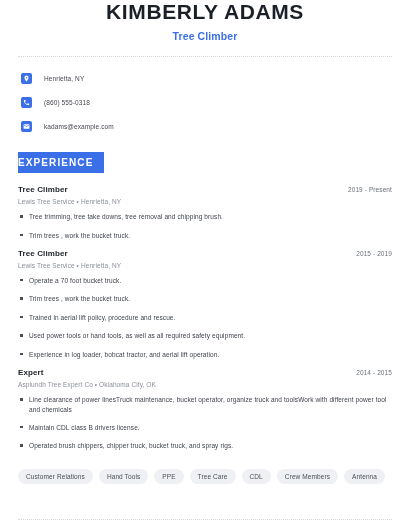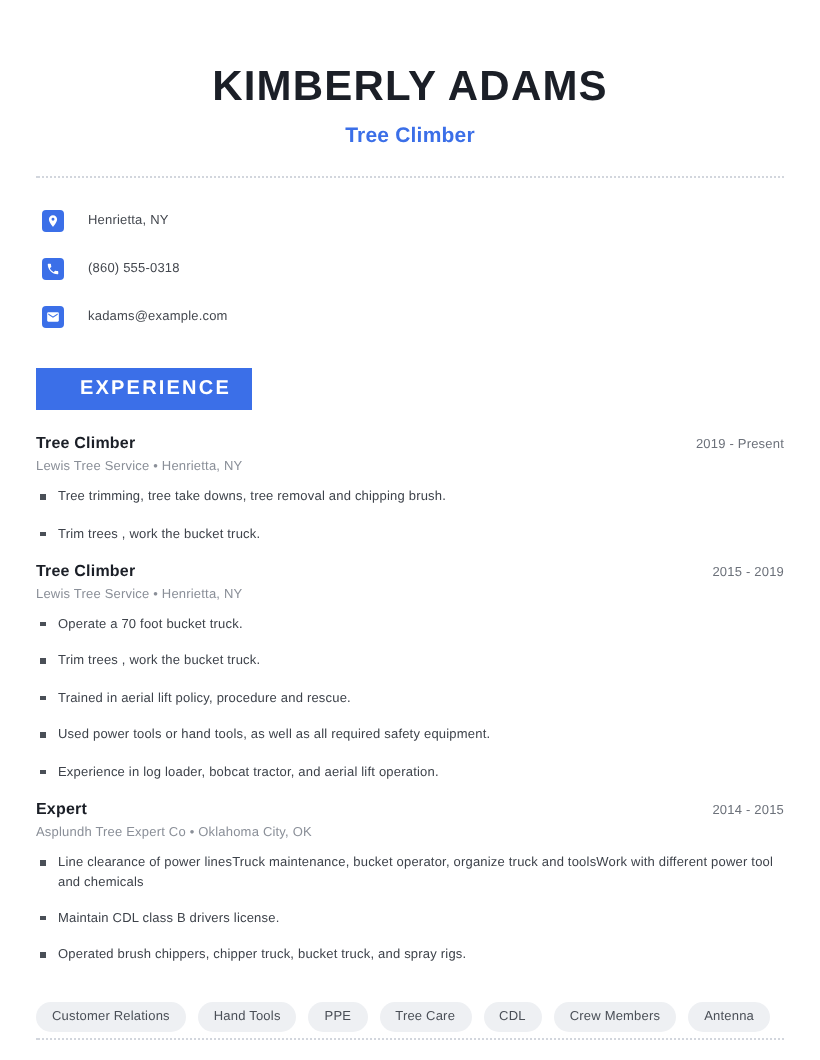--- a/index.html
+++ b/index.html
@@ -18,21 +18,21 @@
   .page {
     width: 410px;
     height: 530px;
     box-sizing: border-box;
     padding: 0 18px;
     position: relative;
   }
 
   
   .header {
-    padding-top: 32px;
+    padding-top: 0;
     text-align: center;
   }
   .full-name {
     font-size: 21px;
     font-weight: bold;
     letter-spacing: 0.6px;
     color: #1b1f27;
     line-height: 1.15;
     margin: 0;
   }
@@ -91,21 +91,21 @@
   .section {
     margin-top: 18px;
   }
   .section-badge {
     display: inline-block;
     background: #3b6fe8;
     color: #ffffff;
     font-size: 10px;
     font-weight: bold;
     letter-spacing: 1.1px;
-    padding: 5px 11px 5px 22px;
+    padding: 5px 11px 5px 0;
   }
 
   
   .exp-list { margin-top: 12px; }
   .exp-item { margin-bottom: 9px; }
   .exp-head {
     display: flex;
     align-items: baseline;
     justify-content: space-between;
   }

